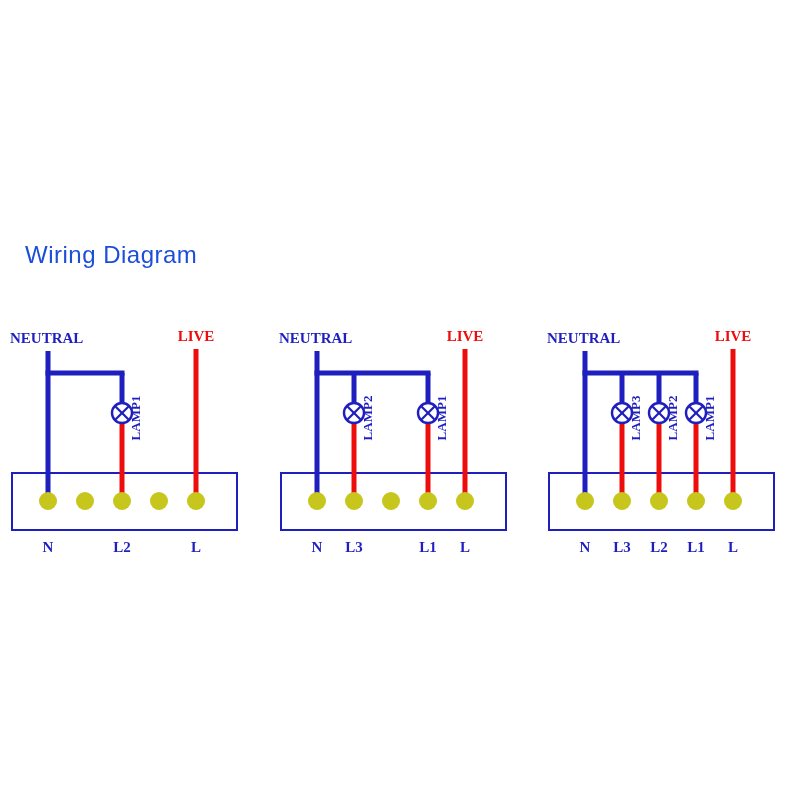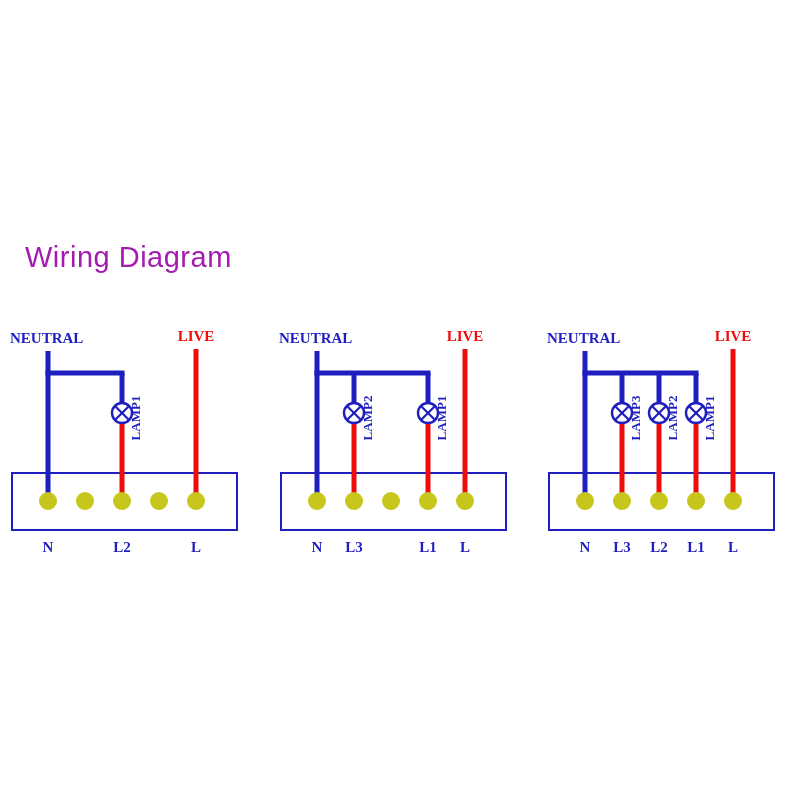--- a/index.html
+++ b/index.html
@@ -2,21 +2,21 @@
 <html><head>
 <meta charset="utf-8">
 <style>
   html,body{margin:0;padding:0;}
   body{
     width:800px;height:800px;background:#ffffff;position:relative;overflow:hidden;
     font-family:"Liberation Sans",sans-serif;
   }
   .title{
     position:absolute;left:25px;top:241px;margin:0;
-    font-size:29px;font-weight:400;color:#a21caf;letter-spacing:0.5px;
+    font-size:24px;font-weight:400;color:#1d4ed8;letter-spacing:0.5px;
     font-family:"Liberation Sans",sans-serif;
   }
   .diagram{position:absolute;top:325px;}
   #d1{left:10px;}
   #d2{left:279px;}
   #d3{left:547px;}
   svg text{font-family:"Liberation Serif",serif;font-weight:bold;}
 </style>
 </head>
 <body>

